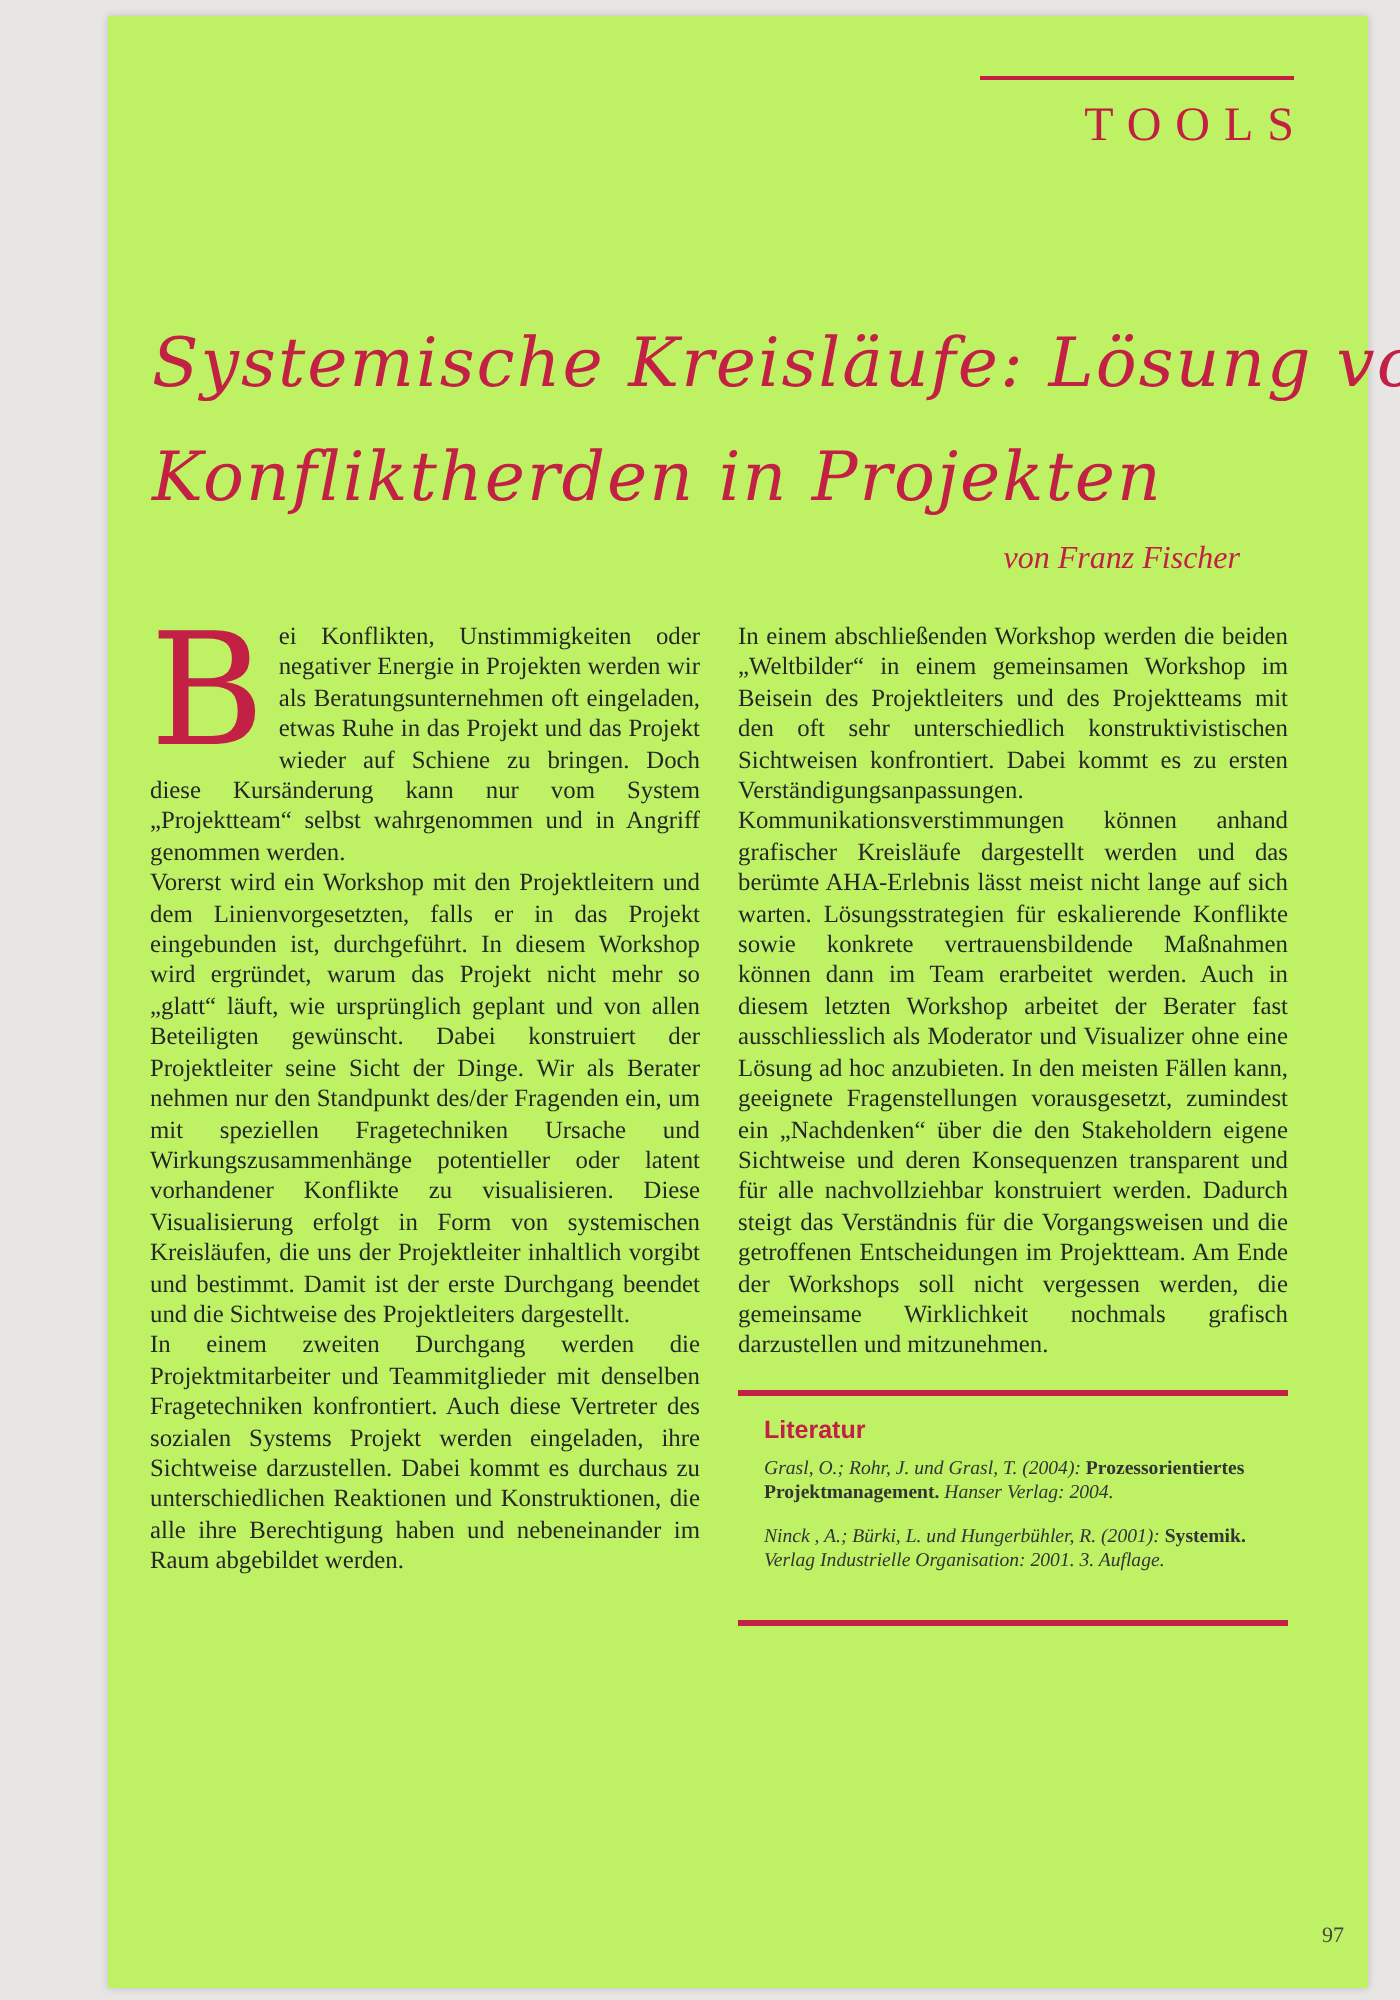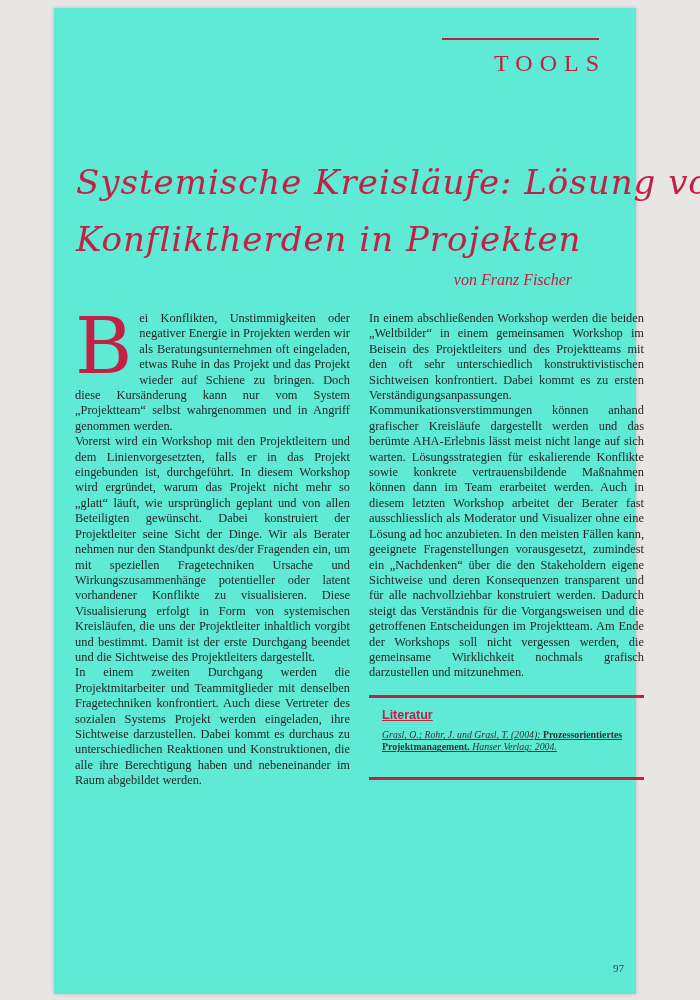--- a/index.html
+++ b/index.html
@@ -9,23 +9,23 @@
     height: 1000px;
     background: #e7e6e4;
     font-family: "Liberation Serif", serif;
     overflow: hidden;
     position: relative;
   }
   .page {
     position: absolute;
     left: 54px;
     top: 8px;
-    width: 582px;
+    width: 630px;
     height: 986px;
-    background: #5eead4;
+    background: #bef264;
     box-shadow: 0 0 4px rgba(0,0,0,0.18);
   }
   .tools-rule {
     position: absolute;
     top: 30px;
     right: 37px;
     width: 157px;
     height: 2px;
     background: #c22042;
   }
@@ -100,30 +100,28 @@
     padding: 11px 13px 10px 13px;
     border-bottom: 2px solid #c32045;
   }
   .service-content { padding: 10px 13px 14px 13px; }
   .lit-heading {
     font-family: "Liberation Sans", sans-serif;
     font-weight: bold;
     color: #c32045;
     font-size: 12.5px;
     margin-bottom: 6px;
-    text-decoration: underline;
   }
   .ref {
     font-family: "Liberation Serif", serif;
     font-size: 9.8px;
     line-height: 12.3px;
     text-align: left !important;
     color: #333333;
     margin: 0 0 9px 0 !important;
-    text-decoration: underline;
   }
   .ref-pre, .ref-rest { font-style: italic; }
   .ref-title { font-weight: bold; font-style: normal; }
   .page-number {
     position: absolute;
     right: 12px;
     bottom: 20px;
     font-size: 11px;
     color: #444444;
   }
@@ -155,20 +153,23 @@
 
     <div class="col">
       <p>In einem abschließenden Workshop werden die beiden „Weltbilder“ in einem gemeinsamen Workshop im Beisein des Projektleiters und des Projektteams mit den oft sehr unterschiedlich konstruktivistischen Sichtweisen konfrontiert. Dabei kommt es zu ersten Verständigungsanpassungen. Kommunikationsverstimmungen können anhand grafischer Kreisläufe dargestellt werden und das berümte AHA-Erlebnis lässt meist nicht lange auf sich warten. Lösungsstrategien für eskalierende Konflikte sowie konkrete vertrauensbildende Maßnahmen können dann im Team erarbeitet werden. Auch in diesem letzten Workshop arbeitet der Berater fast ausschliesslich als Moderator und Visualizer ohne eine Lösung ad hoc anzubieten. In den meisten Fällen kann, geeignete Fragenstellungen vorausgesetzt, zumindest ein „Nachdenken“ über die den Stakeholdern eigene Sichtweise und deren Konsequenzen transparent und für alle nachvollziehbar konstruiert werden. Dadurch steigt das Verständnis für die Vorgangsweisen und die getroffenen Entscheidungen im Projektteam. Am Ende der Workshops soll nicht vergessen werden, die gemeinsame Wirklichkeit nochmals grafisch darzustellen und mitzunehmen.</p>
 
       <div class="service-box">
         <div class="service-content">
           <div class="lit-heading">Literatur</div>
           <p class="ref">
             <span class="ref-pre">Grasl, O.; Rohr, J. und Grasl, T. (2004): </span><span class="ref-title">Prozessorientiertes Projektmanagement.</span><span class="ref-rest"> Hanser Verlag: 2004.</span>
           </p>
+          <p class="ref">
+            <span class="ref-pre">Ninck , A.; Bürki, L. und Hungerbühler, R. (2001): </span><span class="ref-title">Systemik.</span><span class="ref-rest"> Verlag Industrielle Organisation: 2001. 3. Auflage.</span>
+          </p>
         </div>
       </div>
     </div>
 
   </div>
 
   <div class="page-number">97</div>
 
 </div>
 

